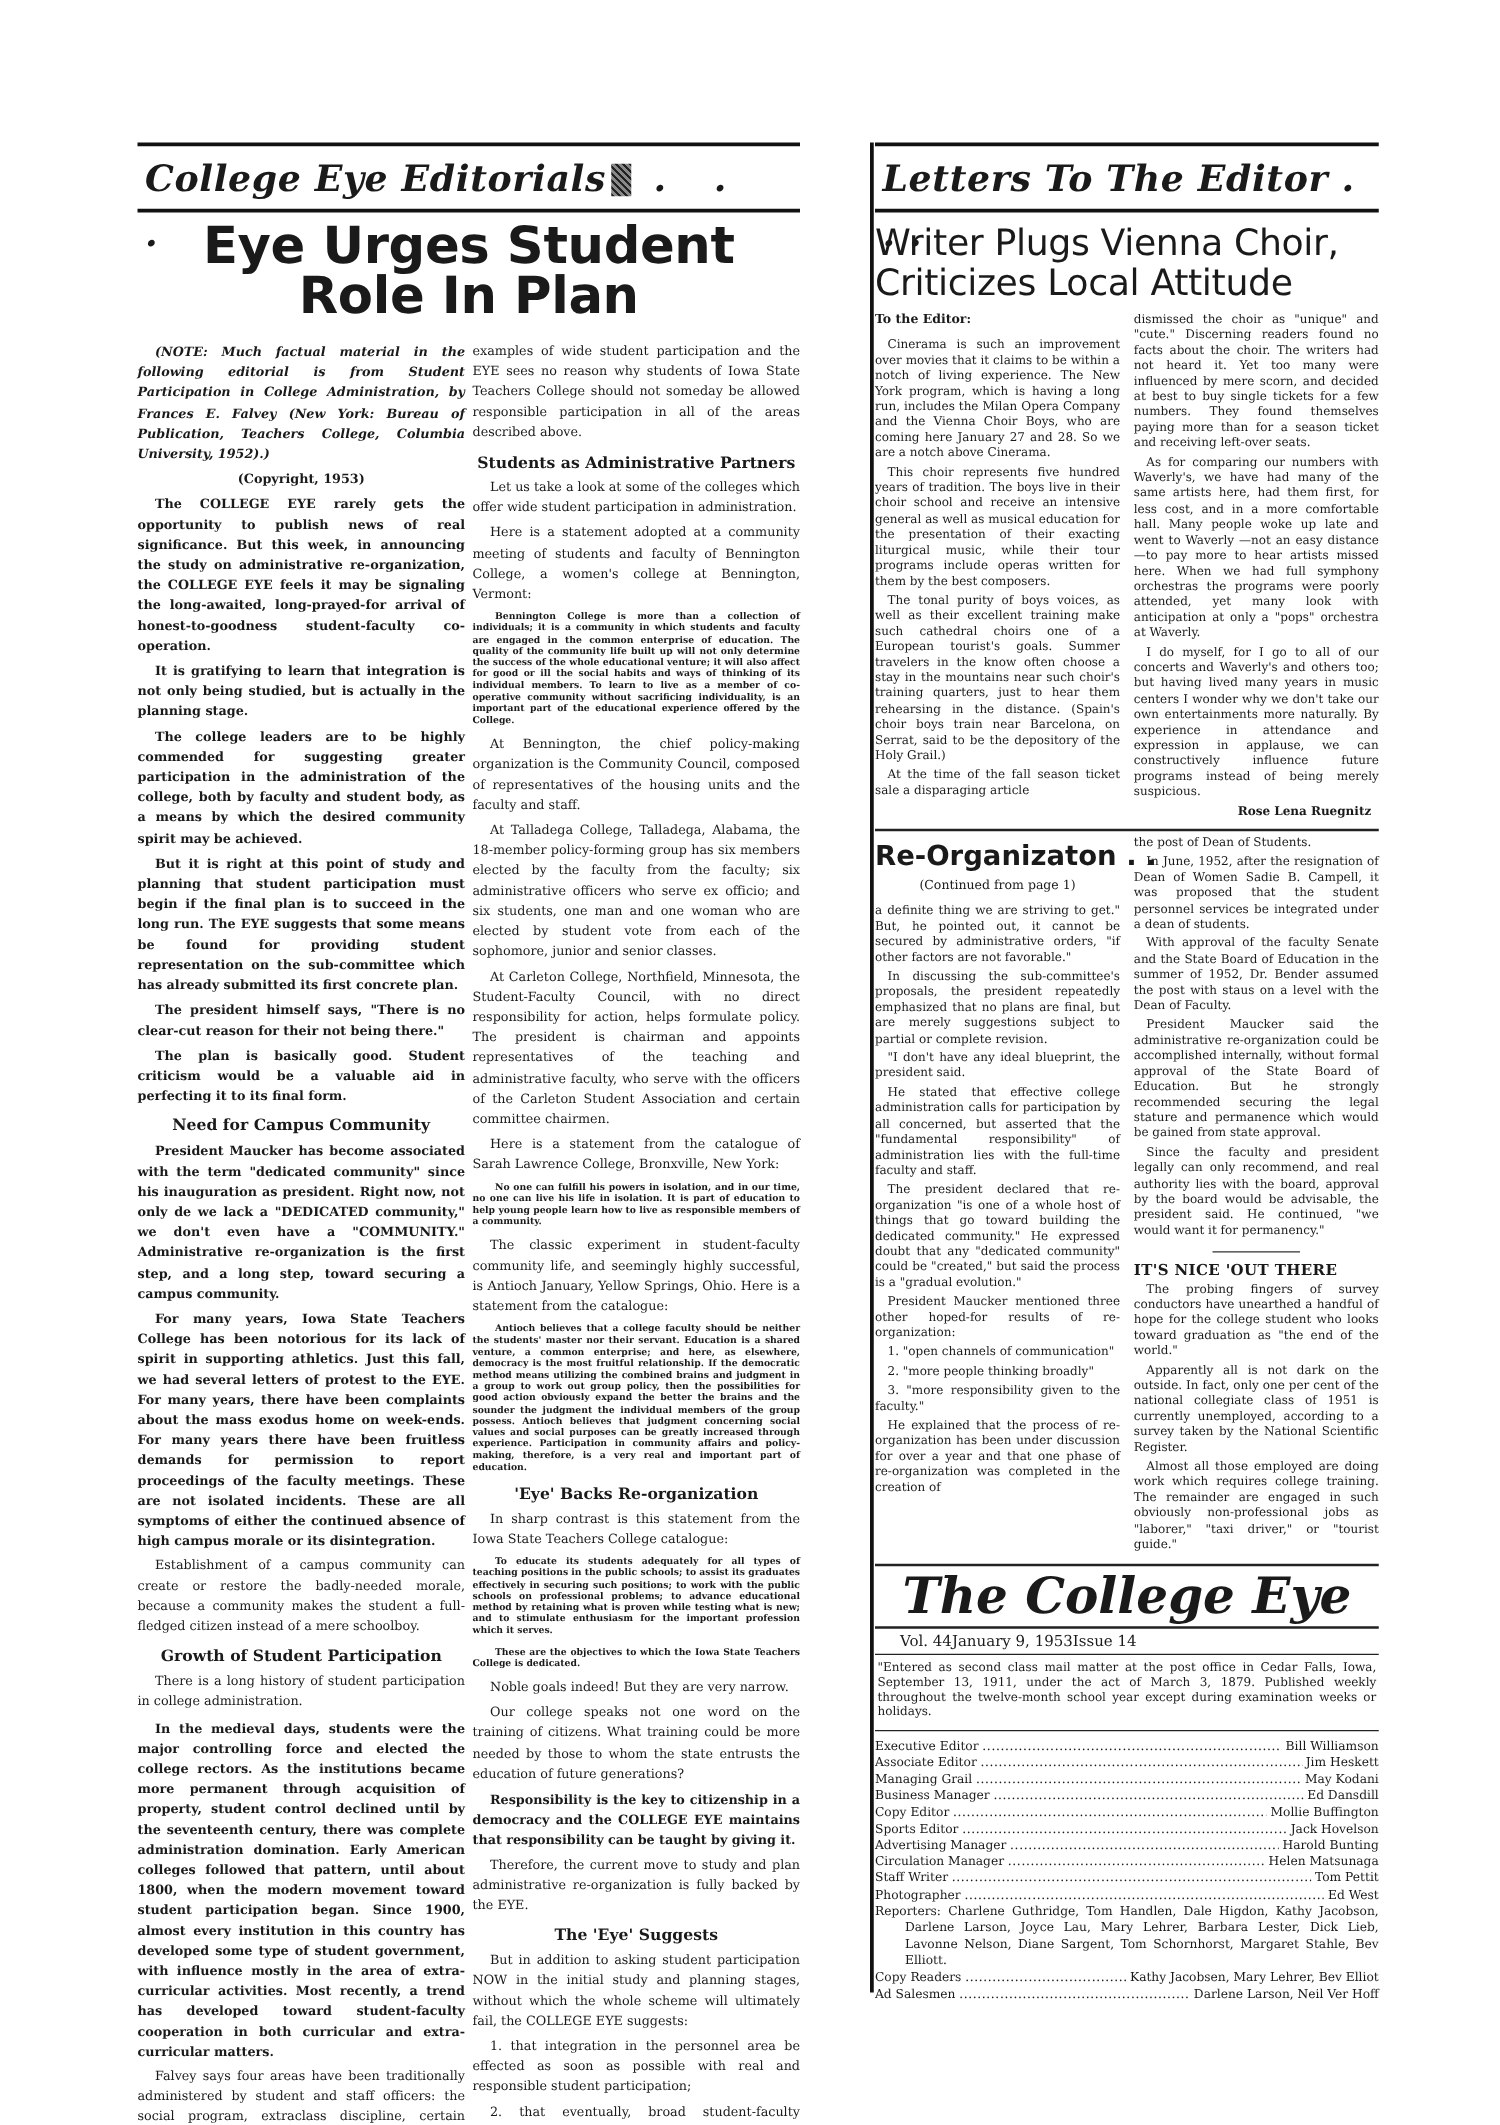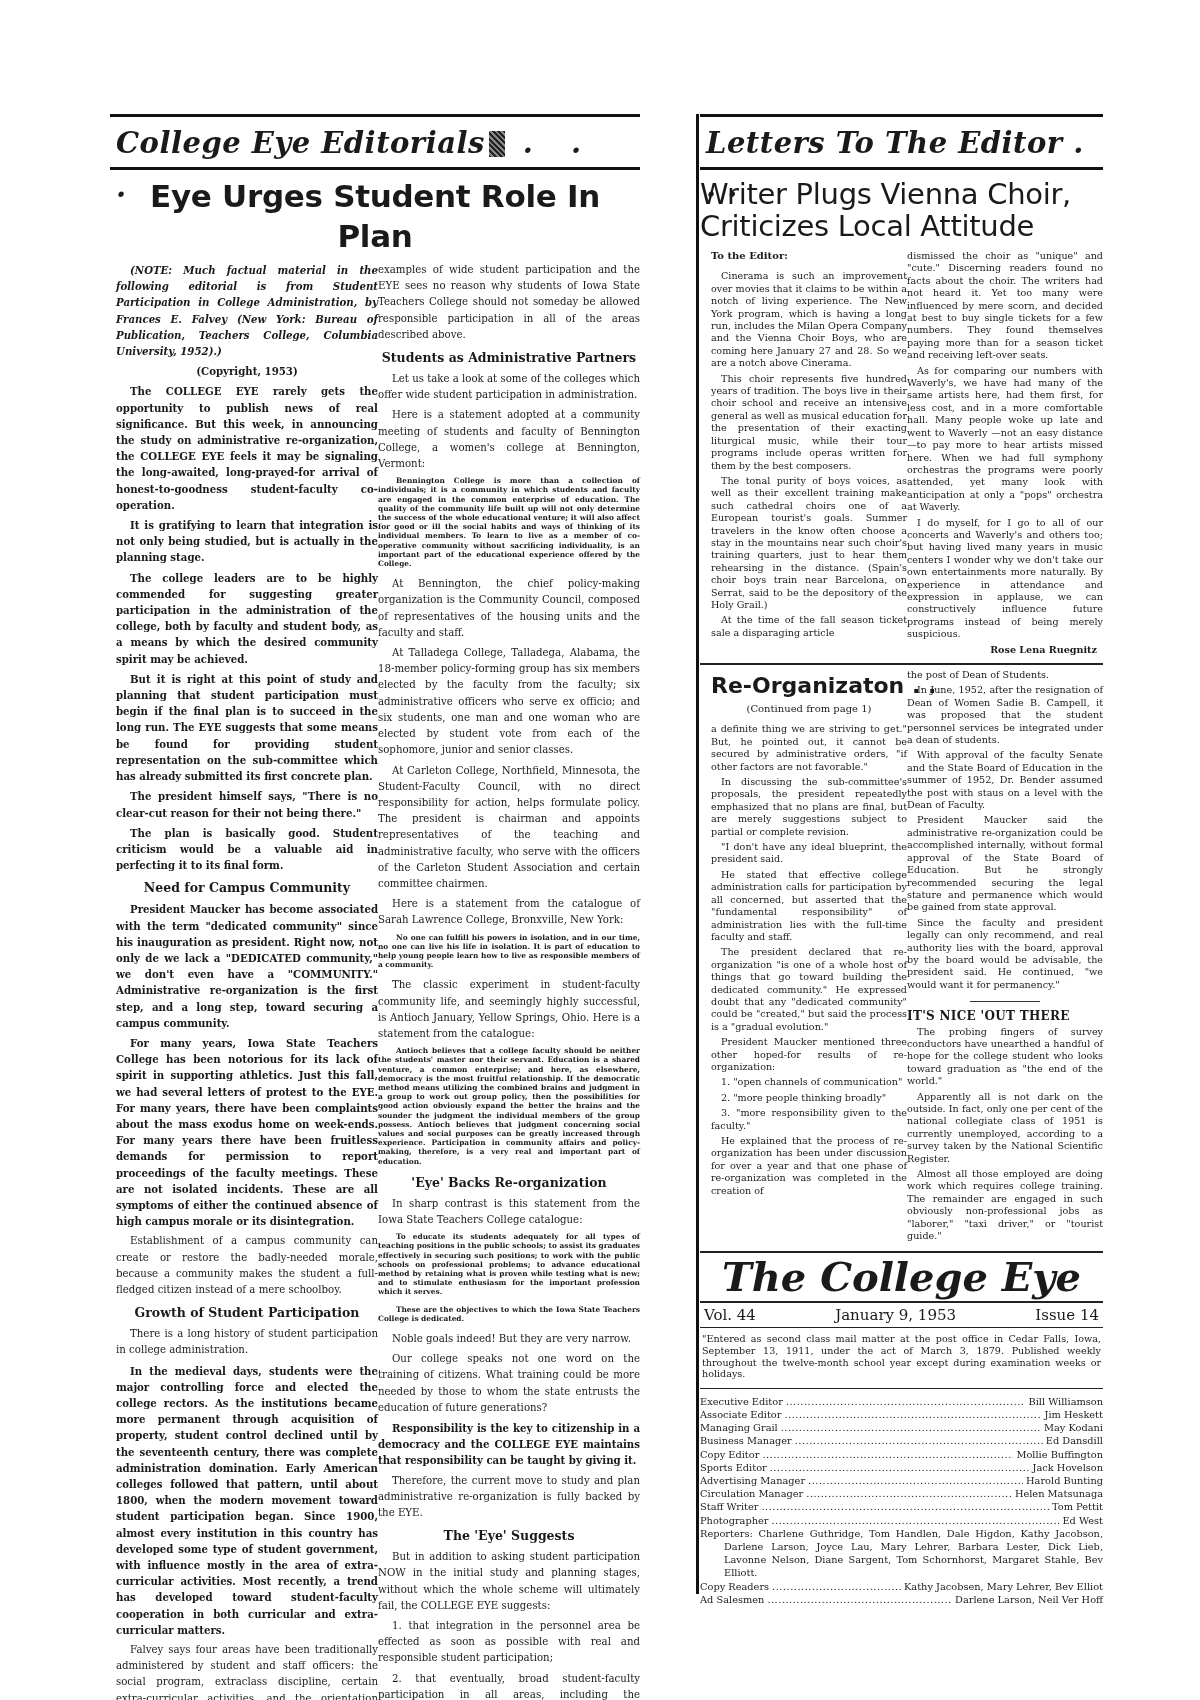--- a/index.html
+++ b/index.html
@@ -14,25 +14,25 @@
   .hrule-thick { height:3px; background:#111; }
   .hrule-thin { height:2px; background:#222; }
 
   .script-head { font-family:"DejaVu Serif", serif; font-style:italic; font-weight:bold;
                  font-size:29px; letter-spacing:0.5px; padding:4px 4px 2px 6px; height:44px; line-height:44px; }
   .script-head .dots { letter-spacing:14px; margin-left:18px; }
   .eye-icon { display:inline-block; width:16px; height:26px; vertical-align:-4px; margin-left:4px;
               background:repeating-linear-gradient(45deg,#222 0 2px,#888 2px 4px); }
 
   .headline { font-family:"DejaVu Sans", sans-serif; font-weight:bold; text-align:center;
-              font-size:31px; line-height:40px; margin:6px 0 6px 0; letter-spacing:-0.3px; }
+              font-size:41px; line-height:40px; margin:6px 0 18px 0; letter-spacing:-0.3px; }
   .headline-r { font-family:"DejaVu Sans", sans-serif; font-weight:normal; font-size:29px; line-height:32px;
                 margin:8px 0 8px 0; letter-spacing:-0.3px; }
 
-  .cols2 { display:flex; justify-content:flex-end; }
+  .cols2 { display:flex; justify-content:space-between; }
   .col { width:262px; font-size:10.2px; line-height:16.2px; text-align:justify; }
   .col p { margin:0 0 4px 0; text-indent:14px; }
   .col p.bold { font-weight:bold; }
   .col p.noind { text-indent:0; }
   .col .note { font-style:italic; font-weight:bold; }
   .col .center { text-align:center; text-indent:0; font-weight:bold; margin:4px 0; }
   .subhead { text-align:center; font-weight:bold; font-size:12.5px; line-height:18px; margin:6px 0 4px 0; text-indent:0; }
   .inset { font-size:7.4px; line-height:9.2px; font-weight:bold; margin:4px 0 8px 0; text-indent:18px; text-align:justify; }
 
   .rcol { width:196px; font-size:9.6px; line-height:12.4px; text-align:justify; }
@@ -40,21 +40,21 @@
   .rcol .salut { font-weight:bold; text-indent:0; margin-bottom:8px; font-size:10px; }
   .rcol .sig { text-align:right; font-weight:bold; margin-right:6px; }
   .rcol .cont { text-align:center; text-indent:0; margin:4px 0 8px 0; font-size:10px; }
   .rsub { font-weight:bold; font-size:12px; letter-spacing:0.3px; margin:6px 0 4px 0; text-indent:0 !important; }
   .short-rule { width:70px; height:1px; background:#333; margin:10px auto 8px auto; }
 
   .reorg-title { font-family:"DejaVu Sans", sans-serif; font-weight:bold; font-size:22px; line-height:26px; margin:4px 0 2px 0; white-space:nowrap; }
 
   .masthead-title { text-align:center; font-family:"DejaVu Serif", serif; font-style:italic; font-weight:bold;
                     font-size:40px; height:48px; line-height:48px; }
-  .masthead-meta { display:flex; justify-content:space-between; font-size:15px; padding:3px 4px; }
+  .masthead-meta { display:flex; font-size:12px; padding:3px 20px; }
   .masthead-note { font-size:9.6px; line-height:11.6px; padding:5px 2px 8px 2px; text-align:justify; }
   .staff-row { display:flex; font-size:9.8px; line-height:13.2px; white-space:nowrap; }
   .staff-row .dots { flex:1; overflow:hidden; margin:0 3px; }
   .staff-row .dots::after { content:"..................................................................................................................................................................................."; letter-spacing:0.5px; }
   .staff-block { font-size:9.8px; line-height:13.2px; text-align:justify; padding-left:24px; text-indent:-24px; }
 </style>
 </head>
 <body>
 
 <div class="page">

